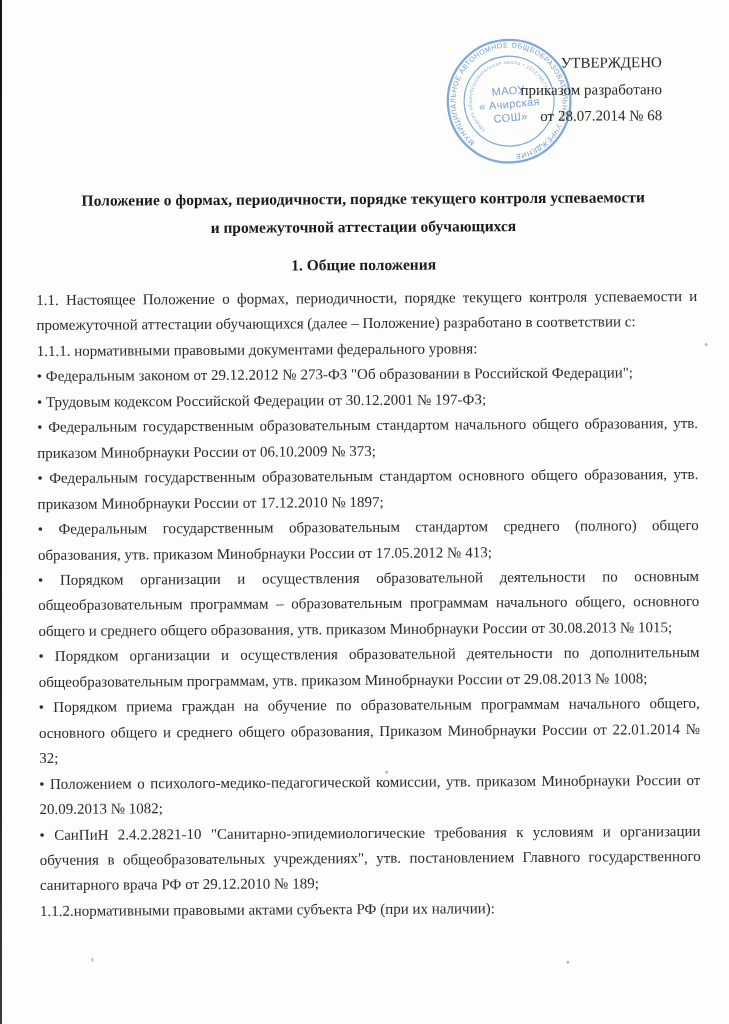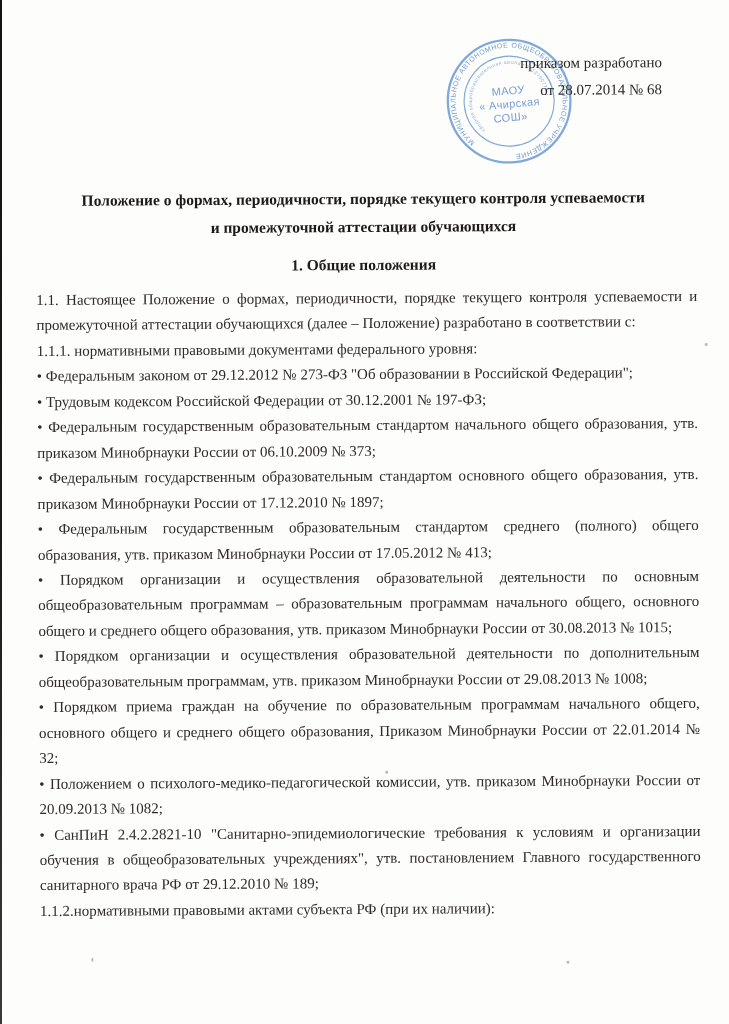--- a/index.html
+++ b/index.html
@@ -130,20 +130,21 @@
 </style>
 </head>
 <body>
 
 <div class="page">
   <div class="scan-edge"></div>
 
   <div class="content">
 
     <div class="approval">
+      <div>УТВЕРЖДЕНО</div>
       <div>приказом разработано</div>
       <div>от 28.07.2014 № 68</div>
     </div>
 
     <div class="stamp">
       <svg width="134" height="134" viewBox="0 0 140 140">
         <defs>
           <path id="ringOuter" d="M 30.4 109.6 A 56 56 0 1 1 109.6 30.4 A 56 56 0 0 1 30.4 109.6" fill="none"></path>
           <path id="ringInner" d="M 42.4 97.6 A 39 39 0 1 1 97.6 42.4 A 39 39 0 0 1 42.4 97.6" fill="none"></path>
         </defs>

